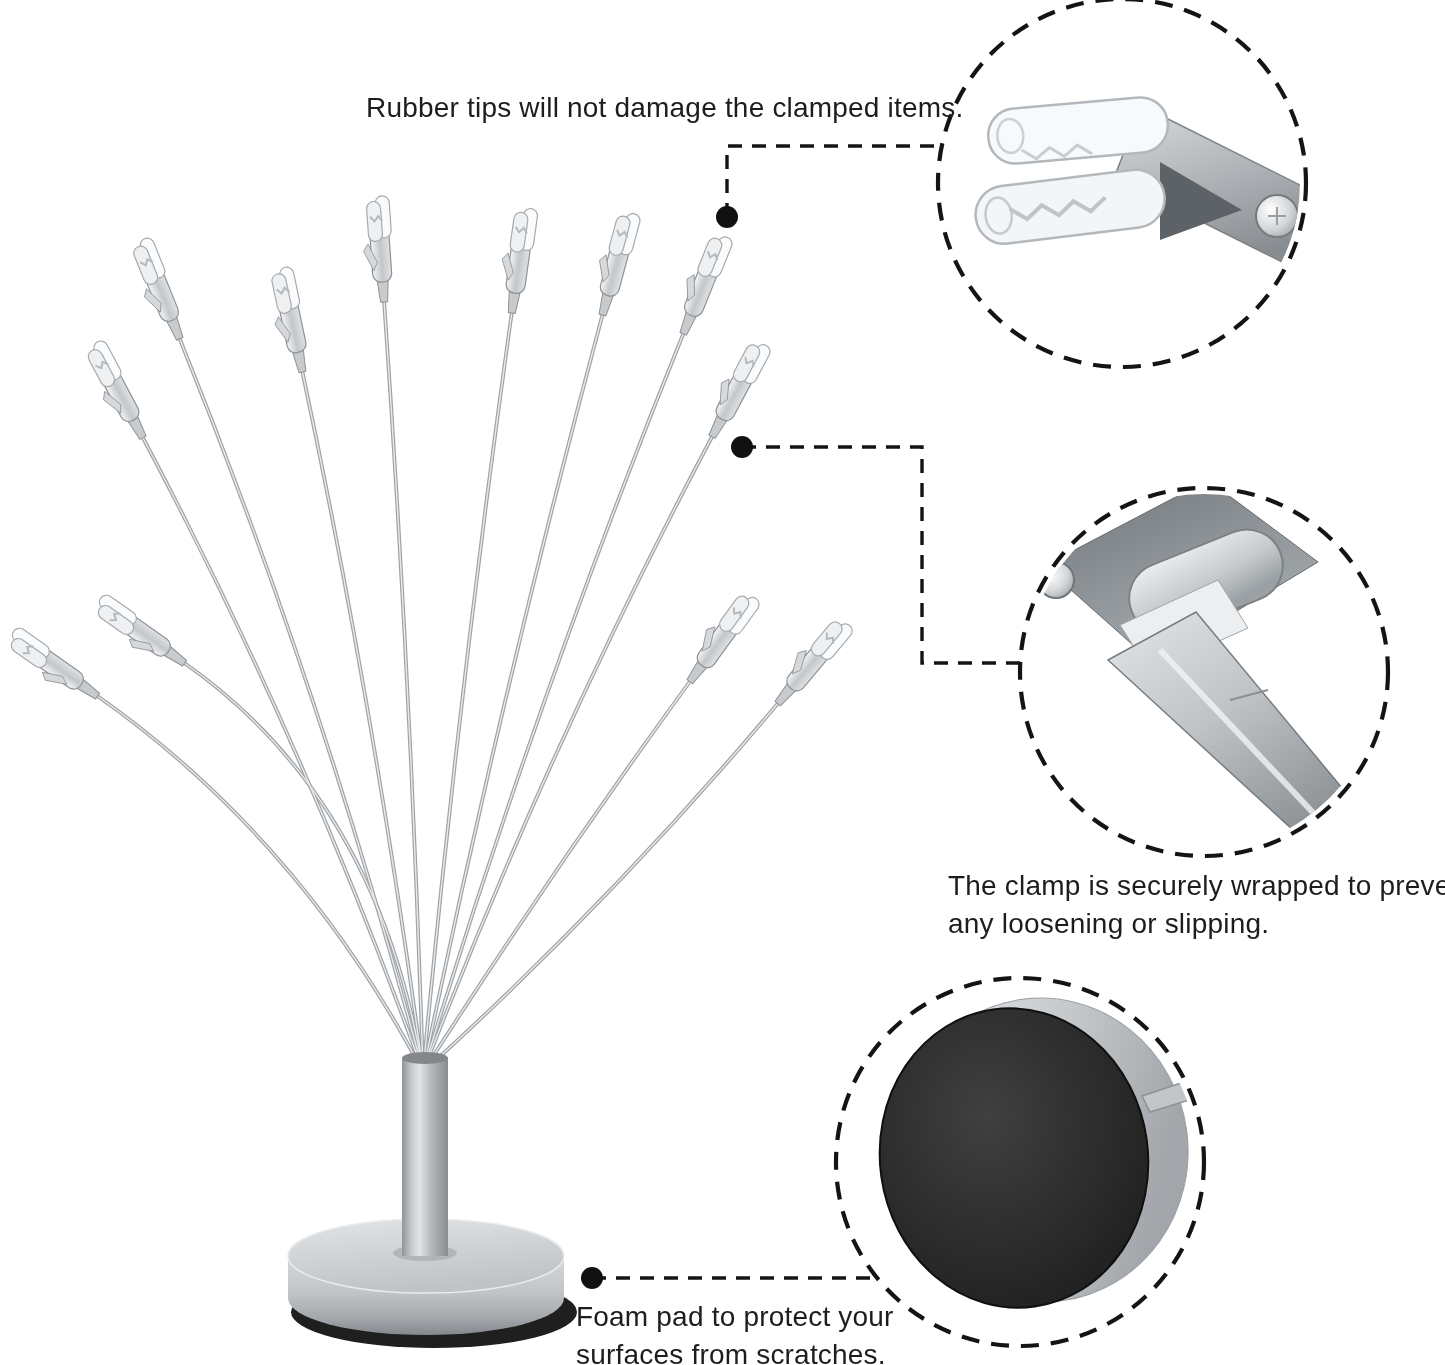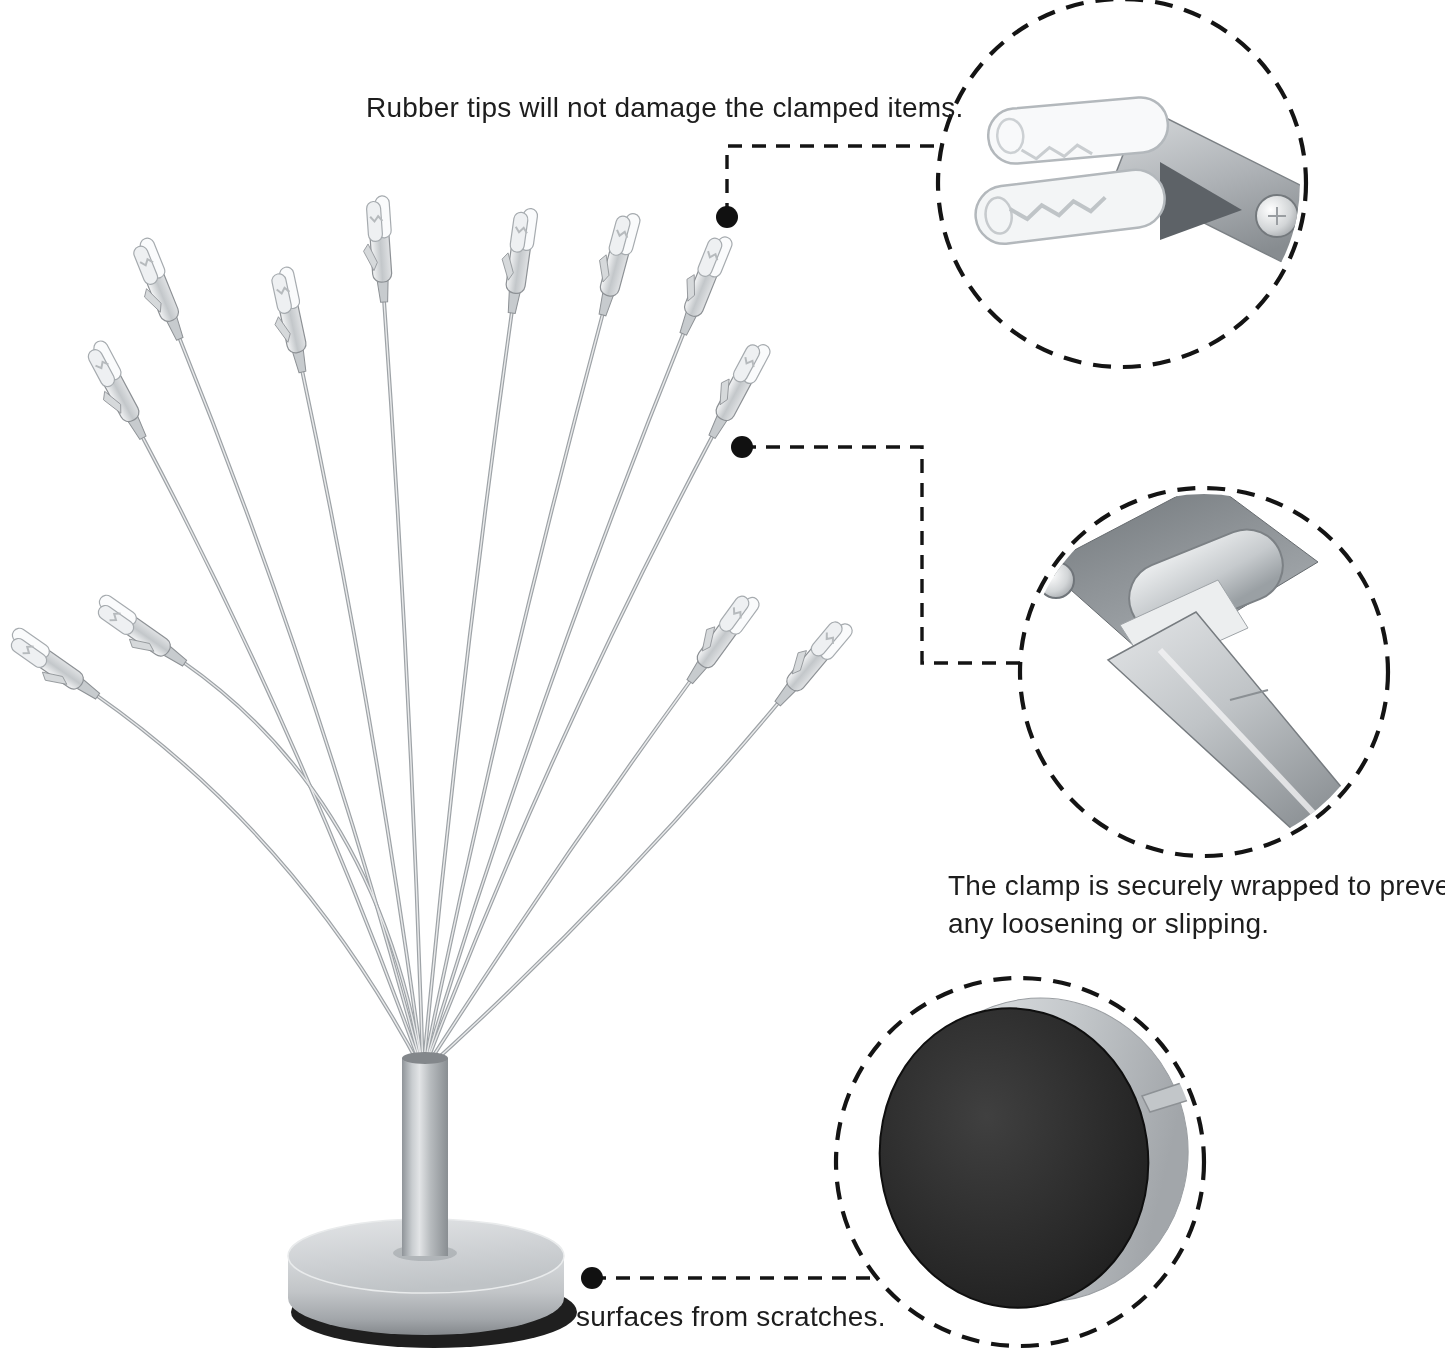--- a/index.html
+++ b/index.html
@@ -203,15 +203,16 @@
 </svg>
 
   <div class="annotation" style="left:366px;top:89px;">Rubber tips will not damage the clamped items.</div>
 
   <div class="annotation" style="left:948px;top:867px;">
     <div>The clamp is securely wrapped to prevent</div>
     <div>any loosening or slipping.</div>
   </div>
 
   <div class="annotation" style="left:576px;top:1298px;">
+    <div>Foam pad to protect your</div>
     <div>surfaces from scratches.</div>
   </div>
 </div>
 
 </body></html>

